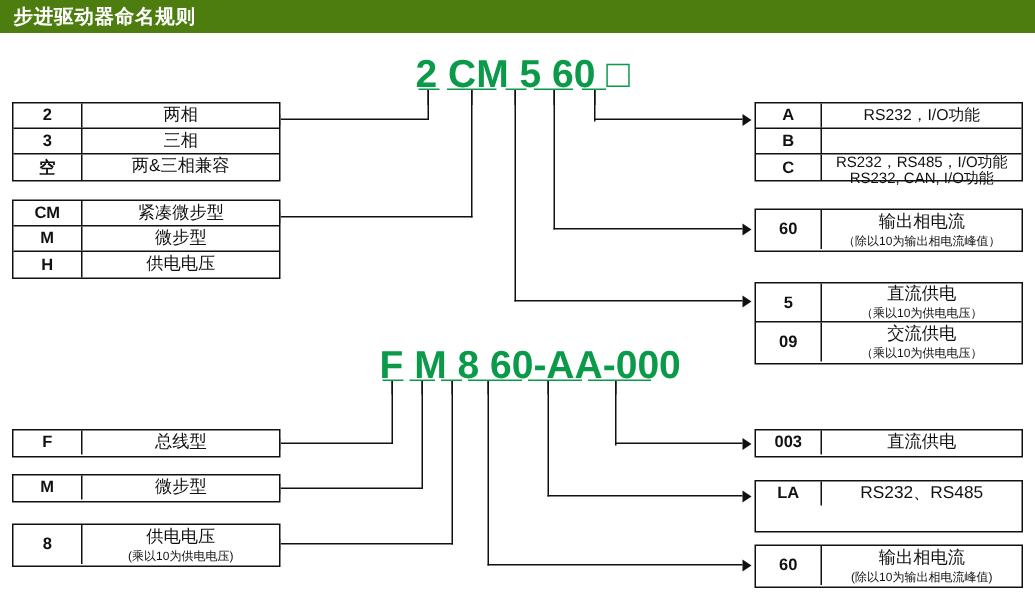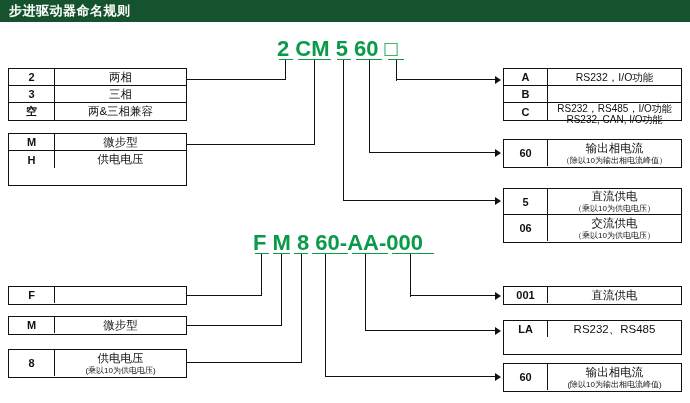--- a/index.html
+++ b/index.html
@@ -9,34 +9,34 @@
     font-family:"Liberation Sans","DejaVu Sans",sans-serif;
     position:relative;
     overflow:hidden;
     -webkit-font-smoothing:antialiased;
   }
   #root{position:relative;width:690px;height:403px;}
 
   
   .header{
     position:absolute;left:0;top:0;width:690px;height:22px;
-    background:#14532d;
+    background:#4d7c0f;
   }
   .header-title{
     position:absolute;left:9px;top:3px;
     font-size:13px;font-weight:bold;color:#ffffff;
     letter-spacing:0.5px;
     line-height:16px;
     white-space:nowrap;
   }
 
   
   .model-code{
     position:absolute;
-    font-size:22px;font-weight:bold;color:#0a9a4a;
+    font-size:26px;font-weight:bold;color:#0a9a4a;
     white-space:nowrap;
     letter-spacing:0px;
     line-height:24px;
     text-align:center;
   }
 
   
   .tbl{
     position:absolute;
     border:1.4px solid #111;
@@ -148,20 +148,26 @@
     <div class="row" style="height:17px;">
       <div class="c-code" style="width:46px;">空</div>
       <div class="c-desc">
           <span class="main-t">两&amp;三相兼容</span>
         </div>
     </div>
   </div>
 
   <div class="tbl" style="left:8px;top:133px;width:179px;height:53px;">
     <div class="row" style="height:17px;">
+      <div class="c-code" style="width:46px;">CM</div>
+      <div class="c-desc">
+          <span class="main-t">紧凑微步型</span>
+        </div>
+    </div>
+    <div class="row" style="height:17px;">
       <div class="c-code" style="width:46px;">M</div>
       <div class="c-desc">
           <span class="main-t">微步型</span>
         </div>
     </div>
     <div class="row" style="height:17px;">
       <div class="c-code" style="width:46px;">H</div>
       <div class="c-desc">
           <span class="main-t">供电电压</span>
         </div>
@@ -201,21 +207,21 @@
 
   <div class="tbl" style="left:503px;top:188px;width:179px;height:55px;">
     <div class="row" style="height:26px;">
       <div class="c-code" style="width:44px;">5</div>
       <div class="c-desc">
         <span class="main-t">直流供电</span>
         <span class="sub">（乘以10为供电电压）</span>
       </div>
     </div>
     <div class="row" style="height:26px;">
-      <div class="c-code" style="width:44px;">06</div>
+      <div class="c-code" style="width:44px;">09</div>
       <div class="c-desc">
         <span class="main-t">交流供电</span>
         <span class="sub">（乘以10为供电电压）</span>
       </div>
     </div>
   </div>
 
   <div class="model-code" style="left:253px;top:231px;">F M 8 60-AA-000</div>
   <div class="ul" style="left:255px;top:253px;width:14px;"></div>
   <div class="ul" style="left:273px;top:253px;width:17px;"></div>
@@ -251,20 +257,23 @@
   <div class="ln lnh" style="left:365px;top:330px;width:130px;"></div>
   <div class="arrow arrow-r" style="left:495px;top:327px;"></div>
 
   <div class="ln lnv" style="left:410px;top:254px;height:43px;"></div>
   <div class="ln lnh" style="left:410px;top:295px;width:85px;"></div>
   <div class="arrow arrow-r" style="left:495px;top:292px;"></div>
 
   <div class="tbl" style="left:8px;top:286px;width:179px;height:19px;">
     <div class="row" style="height:16px;">
       <div class="c-code" style="width:46px;">F</div>
+      <div class="c-desc">
+          <span class="main-t">总线型</span>
+        </div>
     </div>
   </div>
 
   <div class="tbl" style="left:8px;top:316px;width:179px;height:19px;">
     <div class="row" style="height:16px;">
       <div class="c-code" style="width:46px;">M</div>
       <div class="c-desc">
           <span class="main-t">微步型</span>
         </div>
     </div>
@@ -275,21 +284,21 @@
       <div class="c-code" style="width:46px;">8</div>
       <div class="c-desc">
         <span class="main-t">供电电压</span>
         <span class="sub">(乘以10为供电电压)</span>
       </div>
     </div>
   </div>
 
   <div class="tbl" style="left:503px;top:286px;width:179px;height:19px;">
     <div class="row" style="height:16px;">
-      <div class="c-code" style="width:44px;">001</div>
+      <div class="c-code" style="width:44px;">003</div>
       <div class="c-desc">
           <span class="main-t">直流供电</span>
         </div>
     </div>
   </div>
 
   <div class="tbl" style="left:503px;top:320px;width:179px;height:35px;">
     <div class="row" style="height:16px;">
       <div class="c-code" style="width:44px;">LA</div>
       <div class="c-desc">

